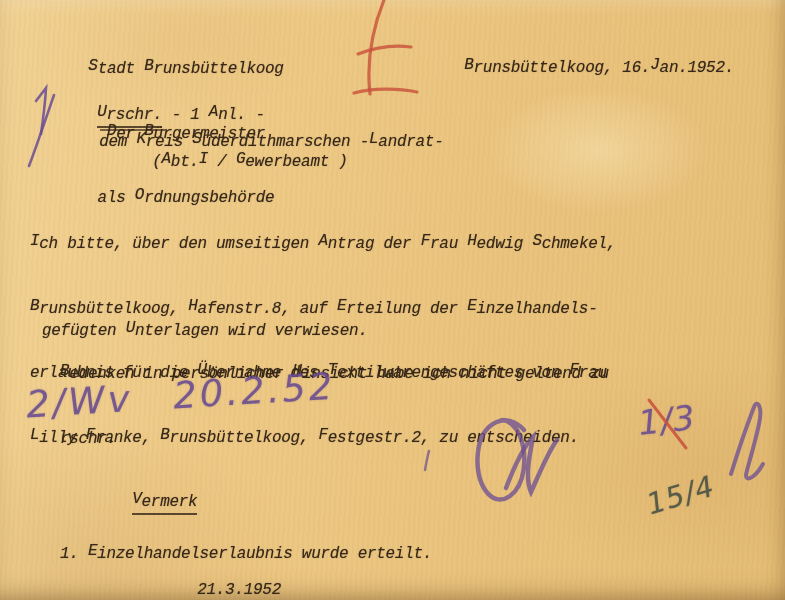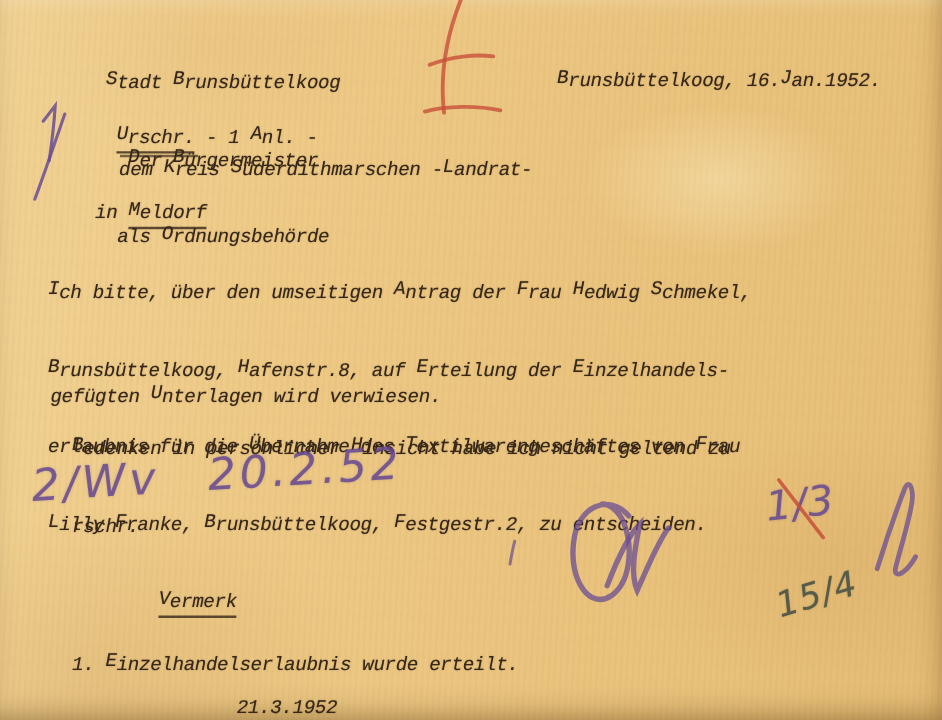--- a/index.html
+++ b/index.html
@@ -53,26 +53,26 @@
     <span><span class="cap">B</span>runsbüttelkoog, 16.<span class="cap">J</span>an.1952.</span>
   </div>
 
   <div class="tw" style="left:60px;top:83px;">
     <span class="u2"><span class="cap">U</span>rschr.</span><span> - 1 <span class="cap">A</span>nl. -</span>
   </div>
 
   <div class="tw" style="left:62px;top:110px;">
     <span>dem <span class="cap">K</span>reis <span class="cap">S</span>üderdithmarschen -<span class="cap">L</span>andrat-</span>
   </div>
-  <div class="tw" style="left:42px;top:146px;">
-    <span>in </span><span class="u1"><span class="cap">M</span>eldorf</span>
+  <div class="tw" style="left:115px;top:130px;">
+    <span>(<span class="cap">A</span>bt.<span class="cap">I</span> / <span class="cap">G</span>ewerbeamt )</span>
   </div>
 
 
-  <div class="tw" style="left:40px;top:191px;">
+  <div class="tw" style="left:30px;top:191px;">
     <div><span class="cap">I</span>ch bitte, über den umseitigen <span class="cap">A</span>ntrag der <span class="cap">F</span>rau <span class="cap">H</span>edwig <span class="cap">S</span>chmekel,</div>
     <div><span class="cap">B</span>runsbüttelkoog, <span class="cap">H</span>afenstr.8, auf <span class="cap">E</span>rteilung der <span class="cap">E</span>inzelhandels-</div>
     <div>erlaubnis für die <span class="cap">Ü</span>bernahme des <span class="cap">T</span>extilwarengeschäftes von <span class="cap">F</span>rau</div>
     <div><span class="cap">L</span>illy <span class="cap">F</span>ranke, <span class="cap">B</span>runsbüttelkoog, <span class="cap">F</span>estgestr.2, zu entscheiden.</div>
   </div>
 
   <div class="tw" style="left:42px;top:278px;">
     <div>gefügten <span class="cap">U</span>nterlagen wird verwiesen.</div>
   </div>
 

